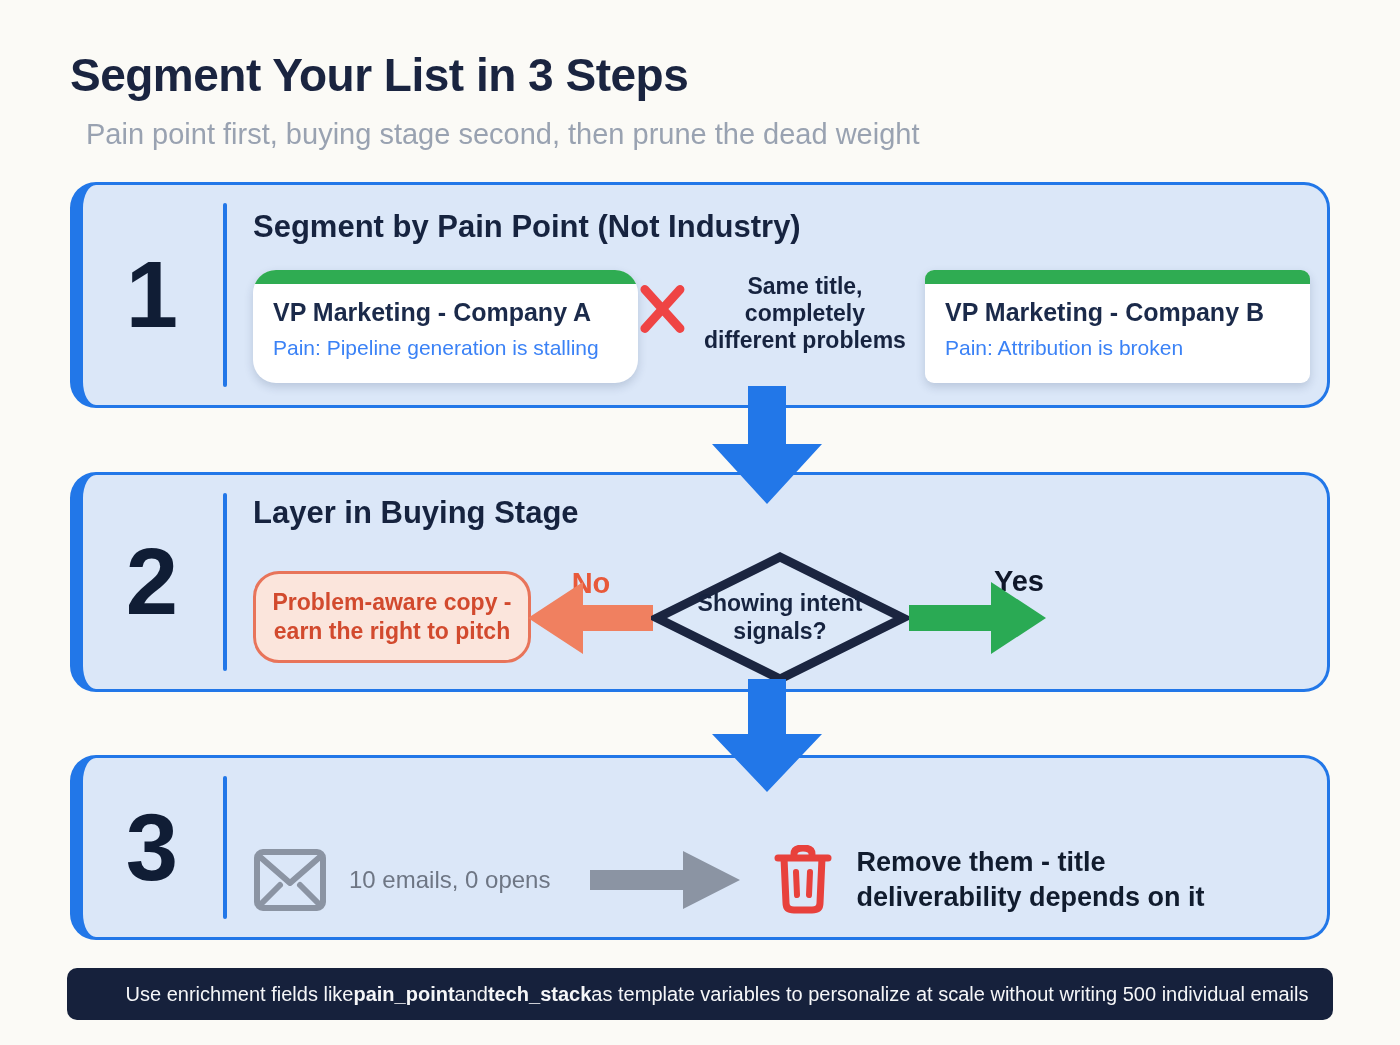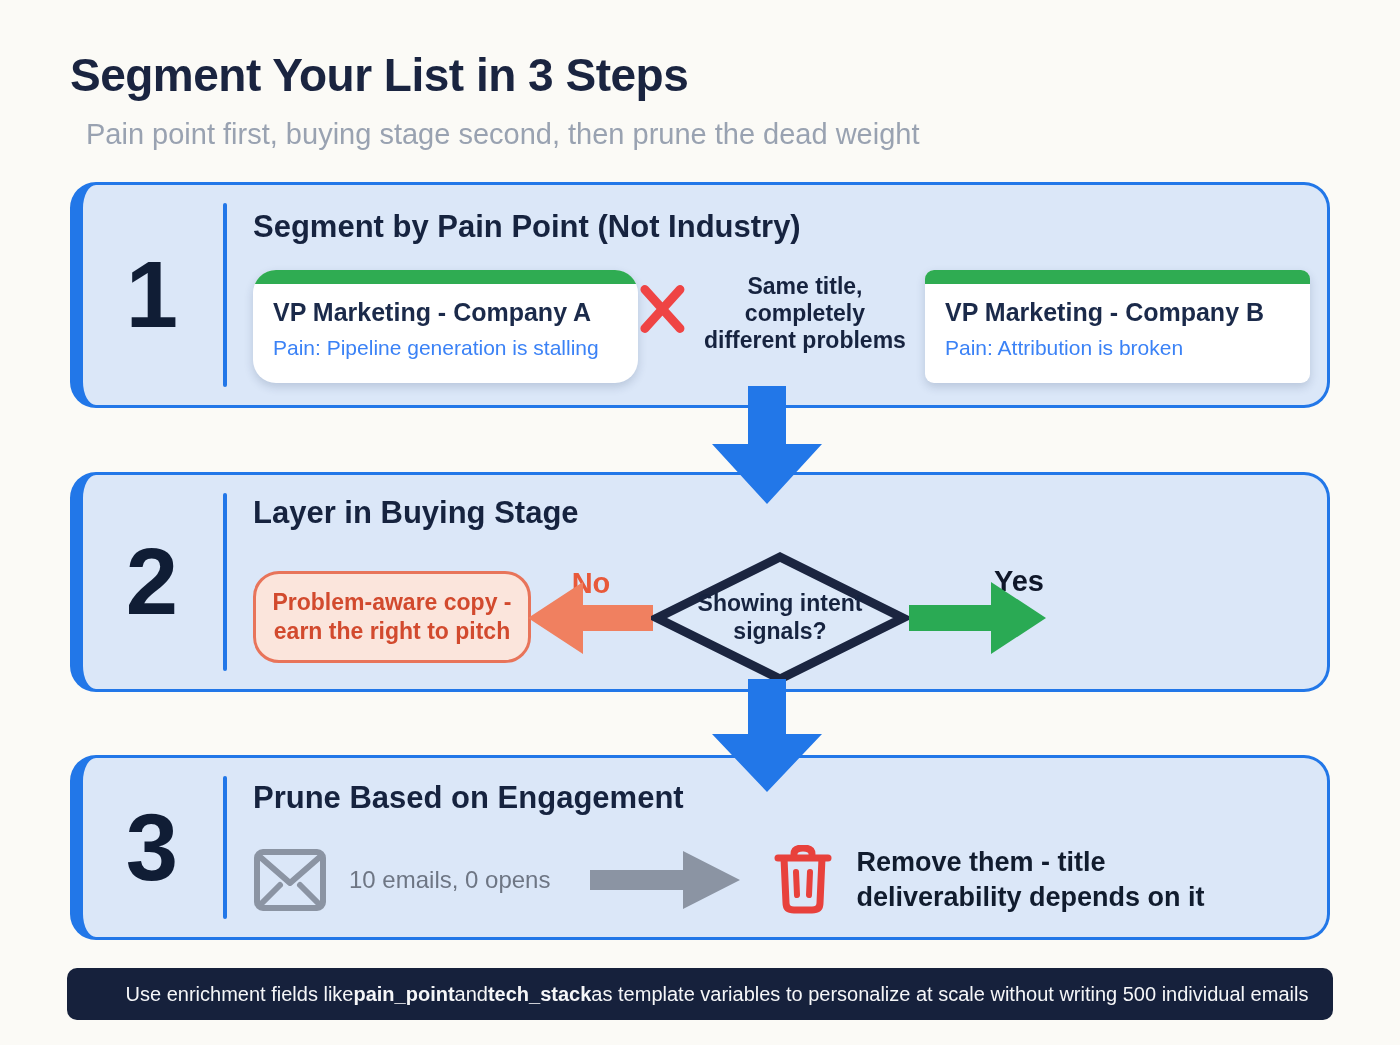--- a/index.html
+++ b/index.html
@@ -200,21 +200,20 @@
 
   </div>
 
   <svg class="down-arrow down-arrow-2" width="110" height="113" viewBox="0 0 110 113">
     <polygon points="36,0 74,0 74,55 110,55 55,113 0,55 36,55" fill="#2277e8"></polygon>
   </svg>
 
   <div class="step-box step-3">
     <div class="step-number">3</div>
     <div class="step-divider"></div>
-    <div class="step-heading" style="top:22px;">Prune Based on Engagement</div>
 
     <div class="prune-row">
       <svg width="74" height="66" viewBox="0 0 74 66">
         <rect x="4" y="5" width="66" height="56" rx="6" fill="none" stroke="#8b94a3" stroke-width="6"></rect>
         <path d="M6 9 L37 36 L68 9" fill="none" stroke="#8b94a3" stroke-width="6" stroke-linejoin="round"></path>
         <path d="M7 58 L27 38 M67 58 L47 38" fill="none" stroke="#8b94a3" stroke-width="6" stroke-linecap="round"></path>
       </svg>
       <div class="emails-stat">10 emails, 0 opens</div>
       <svg class="gray-arrow" width="150" height="62" viewBox="0 0 150 62">
         <polygon points="0,21 93,21 93,2 150,31 93,60 93,41 0,41" fill="#8b94a3"></polygon>

